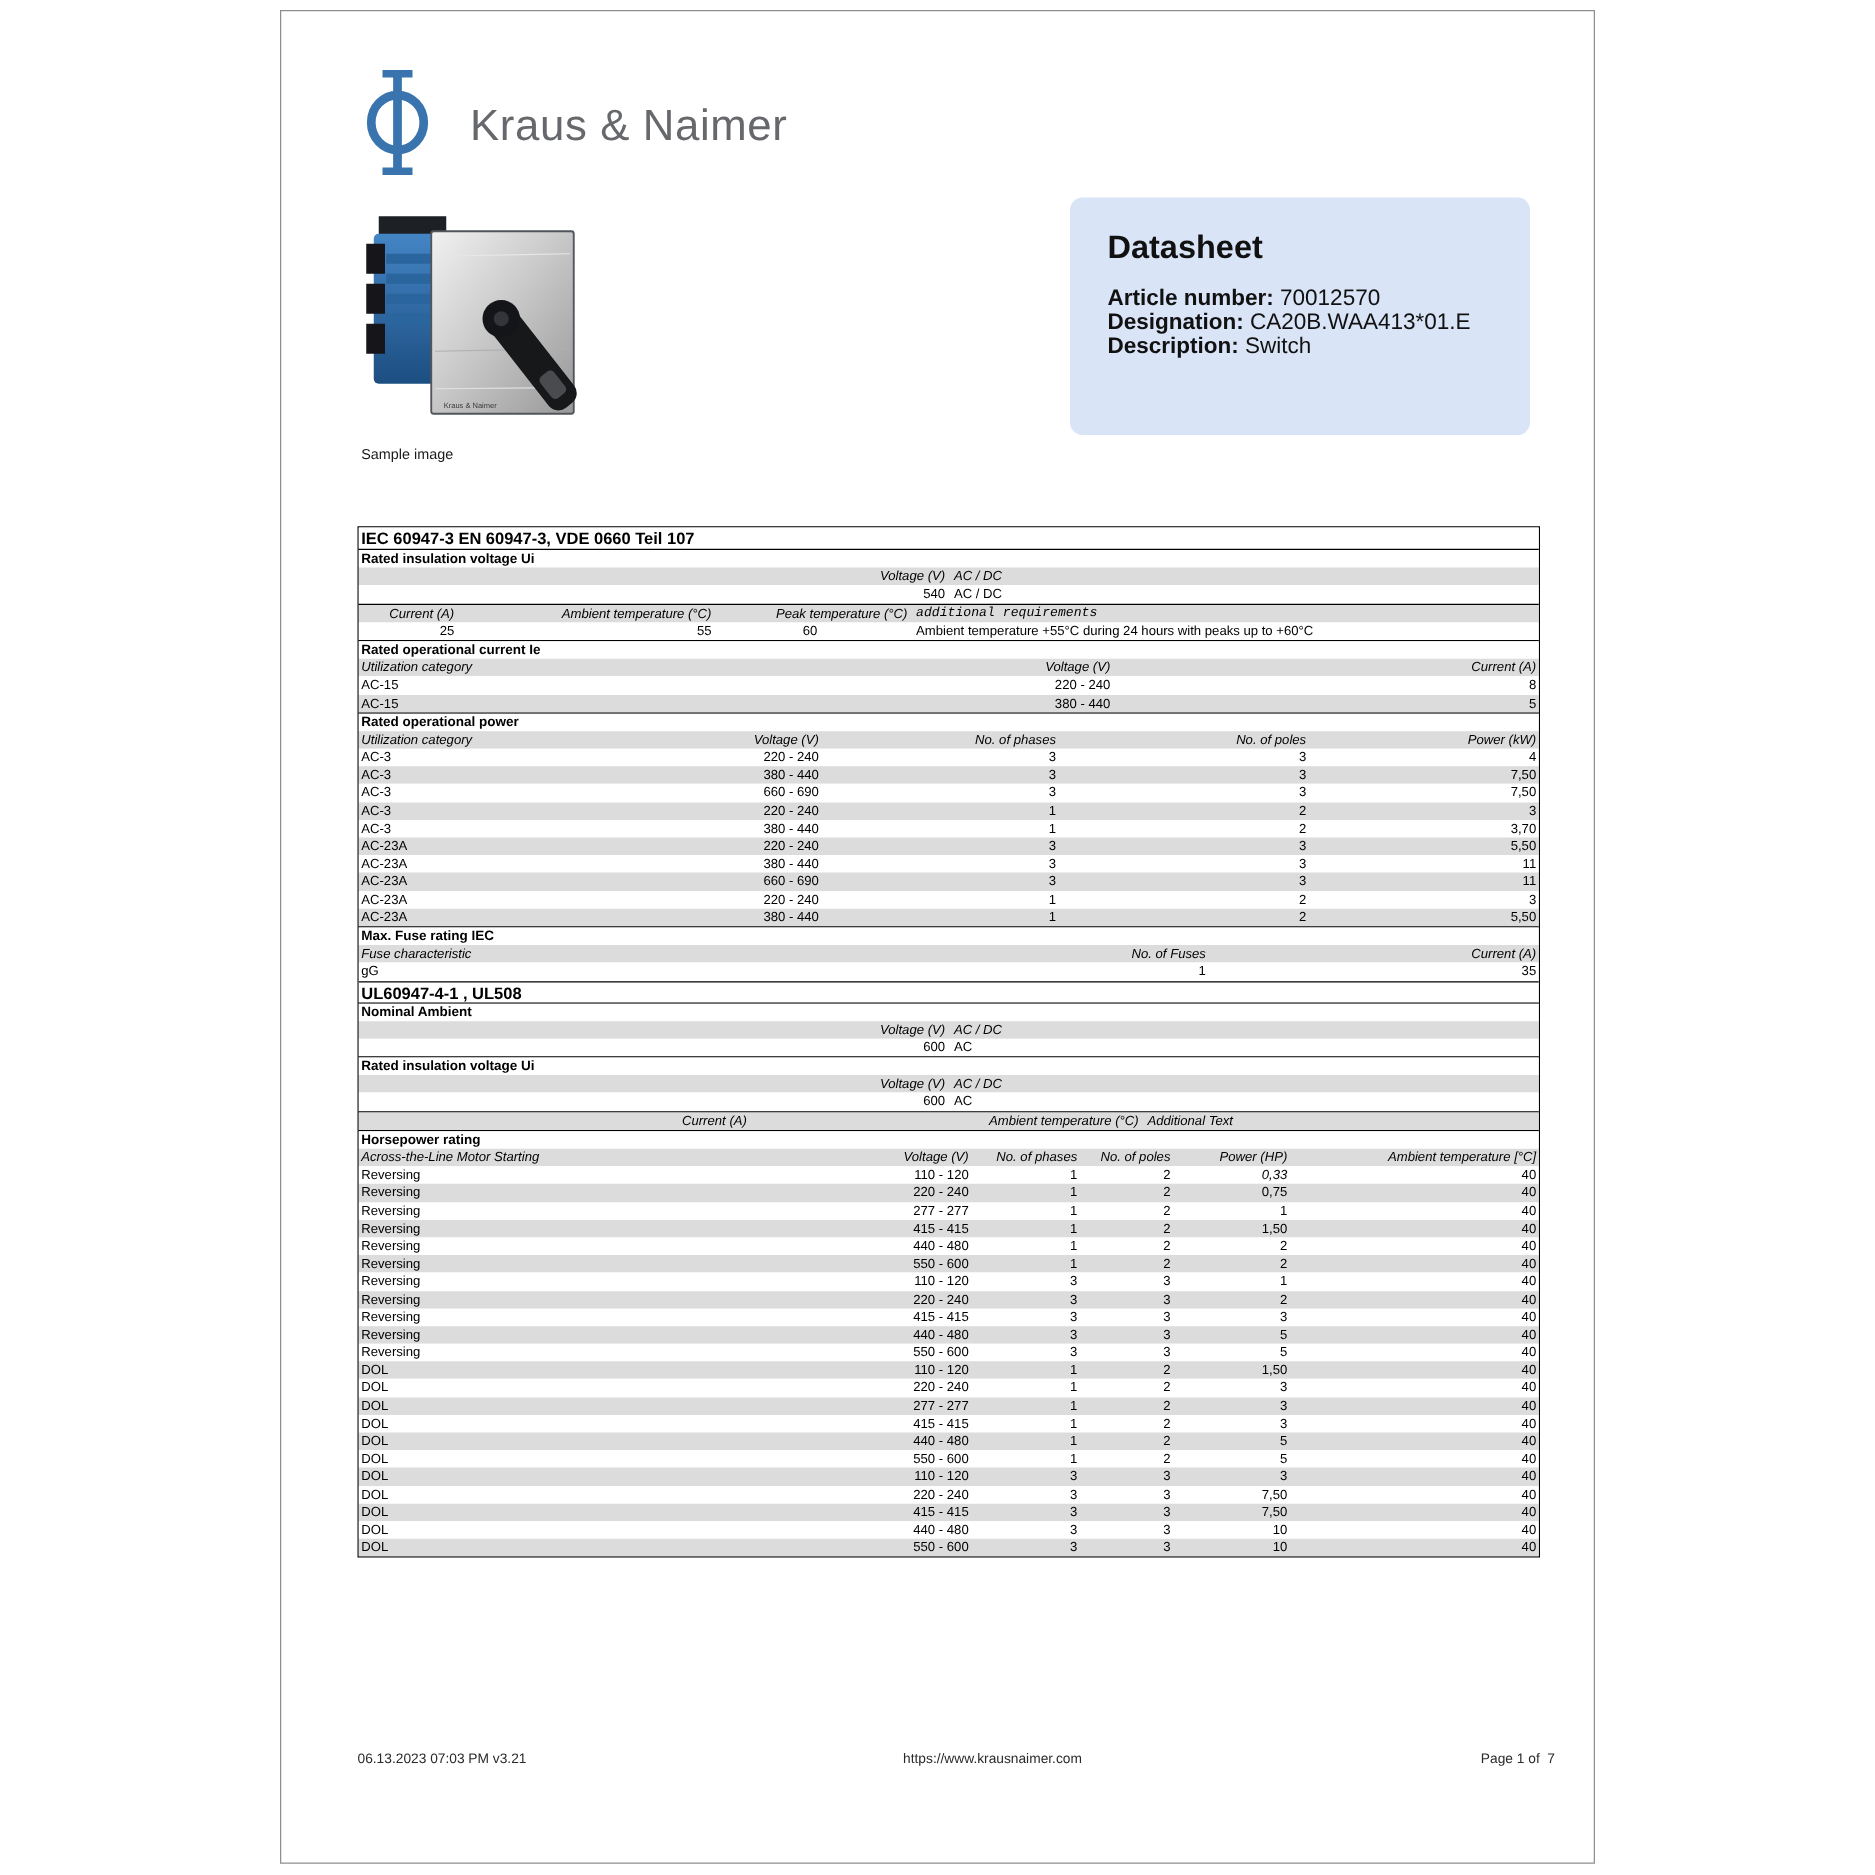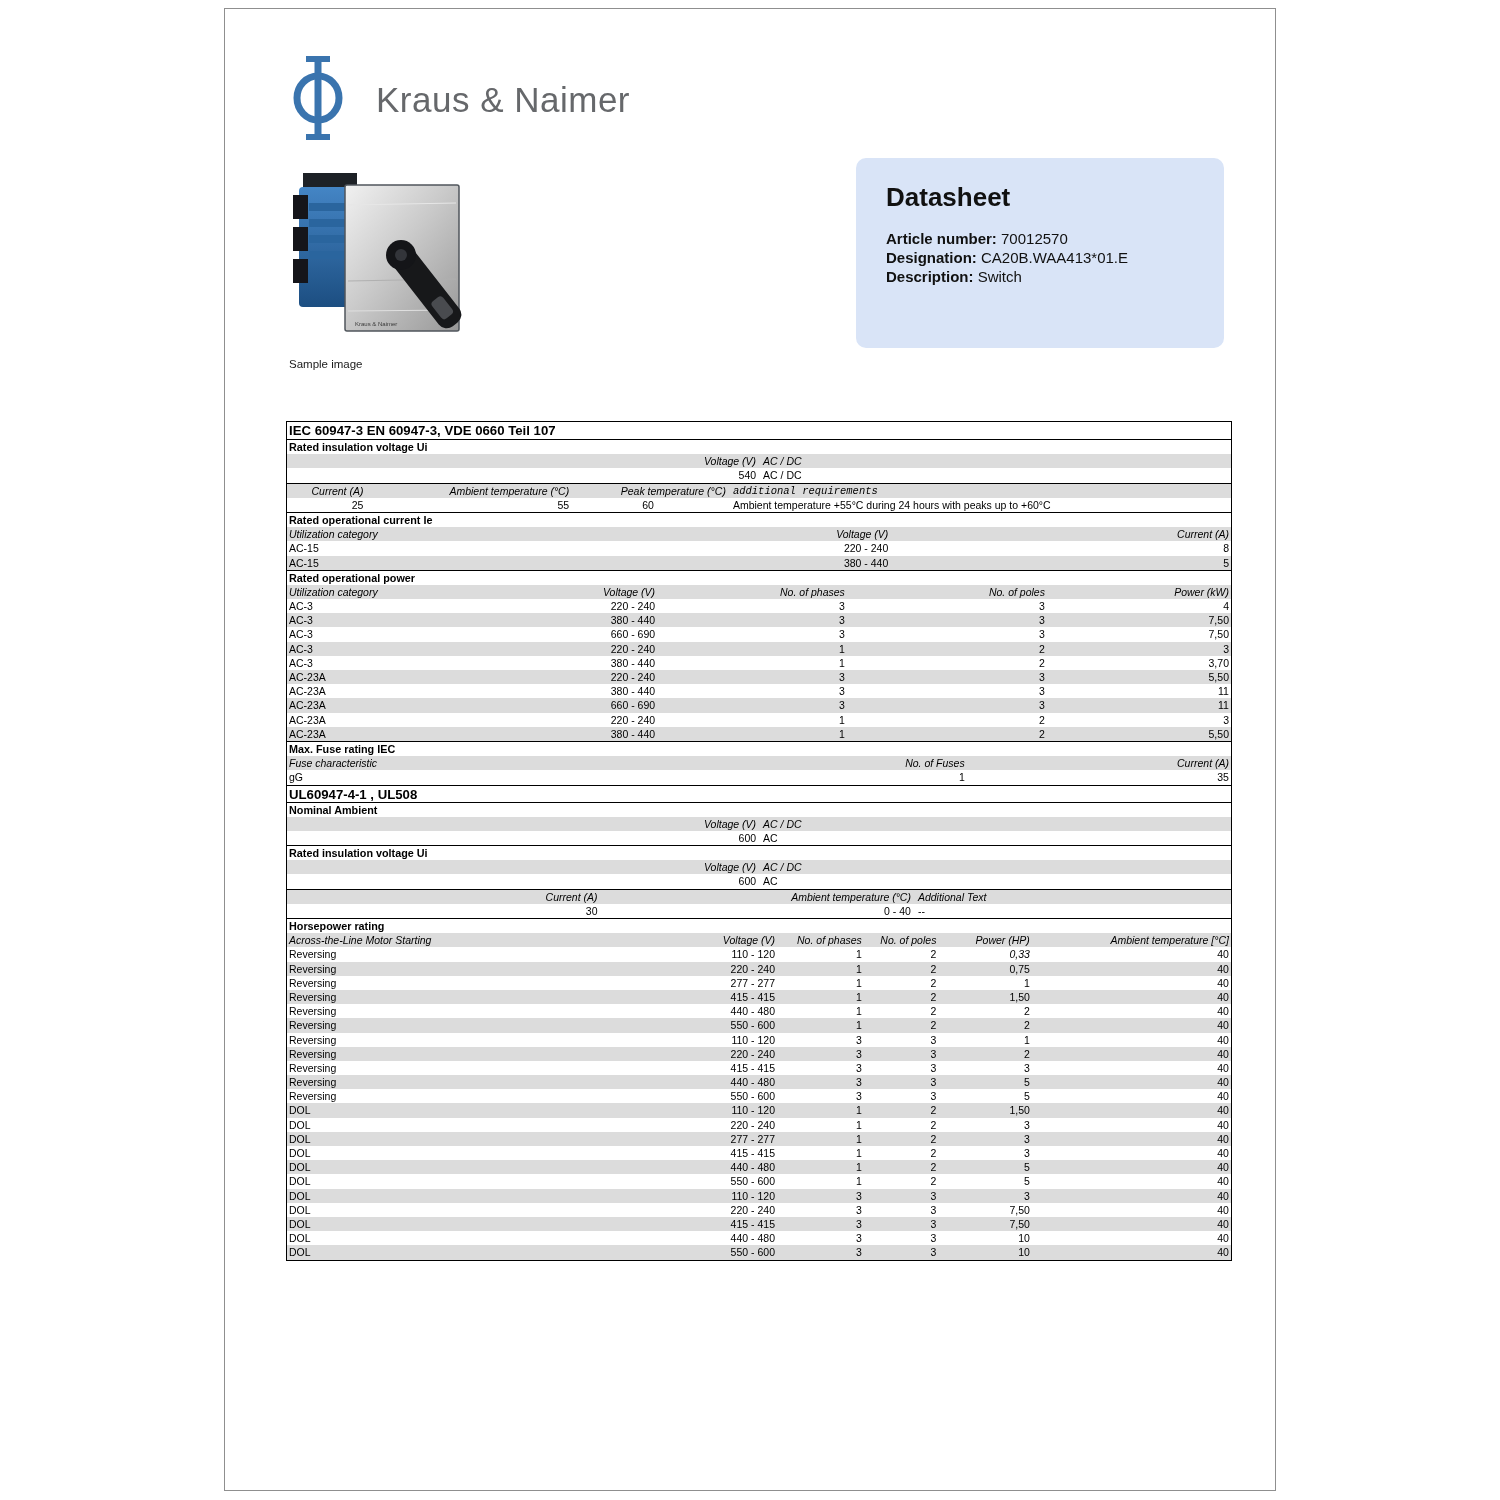--- a/index.html
+++ b/index.html
@@ -27,21 +27,21 @@
   .sample-caption { position: absolute; left: 64px; top: 349px; font-size: 11.5px; color: #1a1a1a; }
   
   .info-box {
     position: absolute; left: 631px; top: 149px;
     width: 368px; height: 190px;
     background: var(--box-bg, #d9e4f7);
     border-radius: 10px;
     padding: 24px 30px;
   }
   .info-title { font-size: 26px; font-weight: bold; color: #111; margin-bottom: 16px; }
-  .ds-field { font-size: 15px; line-height: 19px; color: #111; }
+  .ds-field { font-size: 18px; line-height: 19px; color: #111; }
   .ds-label { font-weight: bold; }
   
   .sheet-table {
     position: absolute; left: 61px; top: 412px;
     width: 946px;
     border: 1px solid #000;
     font-size: 10.5px;
     color: #000;
   }
   .t-title {
@@ -311,25 +311,20 @@
           <div class="t-cell ar" style="width: 49.8%;">600</div>
           <div class="t-cell al last" style="width: 50.2%;">AC</div>
         </div>
       </div>
       <div class="t-block">
         <div class="t-row hdr">
           <div class="t-cell ar" style="width: 33%;">Current (A)</div>
           <div class="t-cell ar" style="width: 33.2%;">Ambient temperature (°C)</div>
           <div class="t-cell al last" style="width: 33.8%;">Additional Text</div>
         </div>
-        <div class="t-row even">
-          <div class="t-cell ar" style="width: 33%;">30</div>
-          <div class="t-cell ar" style="width: 33.2%;">0 - 40</div>
-          <div class="t-cell al last" style="width: 33.8%;">--</div>
-        </div>
       </div>
       <div class="t-block">
         <div class="t-sub">Horsepower rating</div>
         <div class="t-row hdr">
           <div class="t-cell al first" style="width: 25%;">Across-the-Line Motor Starting</div>
           <div class="t-cell ar" style="width: 26.8%;">Voltage (V)</div>
           <div class="t-cell ar" style="width: 9.2%;">No. of phases</div>
           <div class="t-cell ar" style="width: 7.9%;">No. of poles</div>
           <div class="t-cell ar" style="width: 9.9%;">Power (HP)</div>
           <div class="t-cell ar last" style="width: 21.2%;">Ambient temperature [°C]</div>
@@ -506,14 +501,19 @@
           <div class="t-cell al first" style="width: 25%;">DOL</div>
           <div class="t-cell ar" style="width: 26.8%;">550 - 600</div>
           <div class="t-cell ar" style="width: 9.2%;">3</div>
           <div class="t-cell ar" style="width: 7.9%;">3</div>
           <div class="t-cell ar" style="width: 9.9%;">10</div>
           <div class="t-cell ar last" style="width: 21.2%;">40</div>
         </div>
       </div>
     </div>
 
+  <div class="footer">
+    <span class="foot-left">06.13.2023 07:03 PM v3.21</span>
+    <span class="foot-center">https://www.krausnaimer.com</span>
+    <span class="foot-right">Page 1 of  7</span>
+  </div>
 
 </div>
 
 </body></html>

